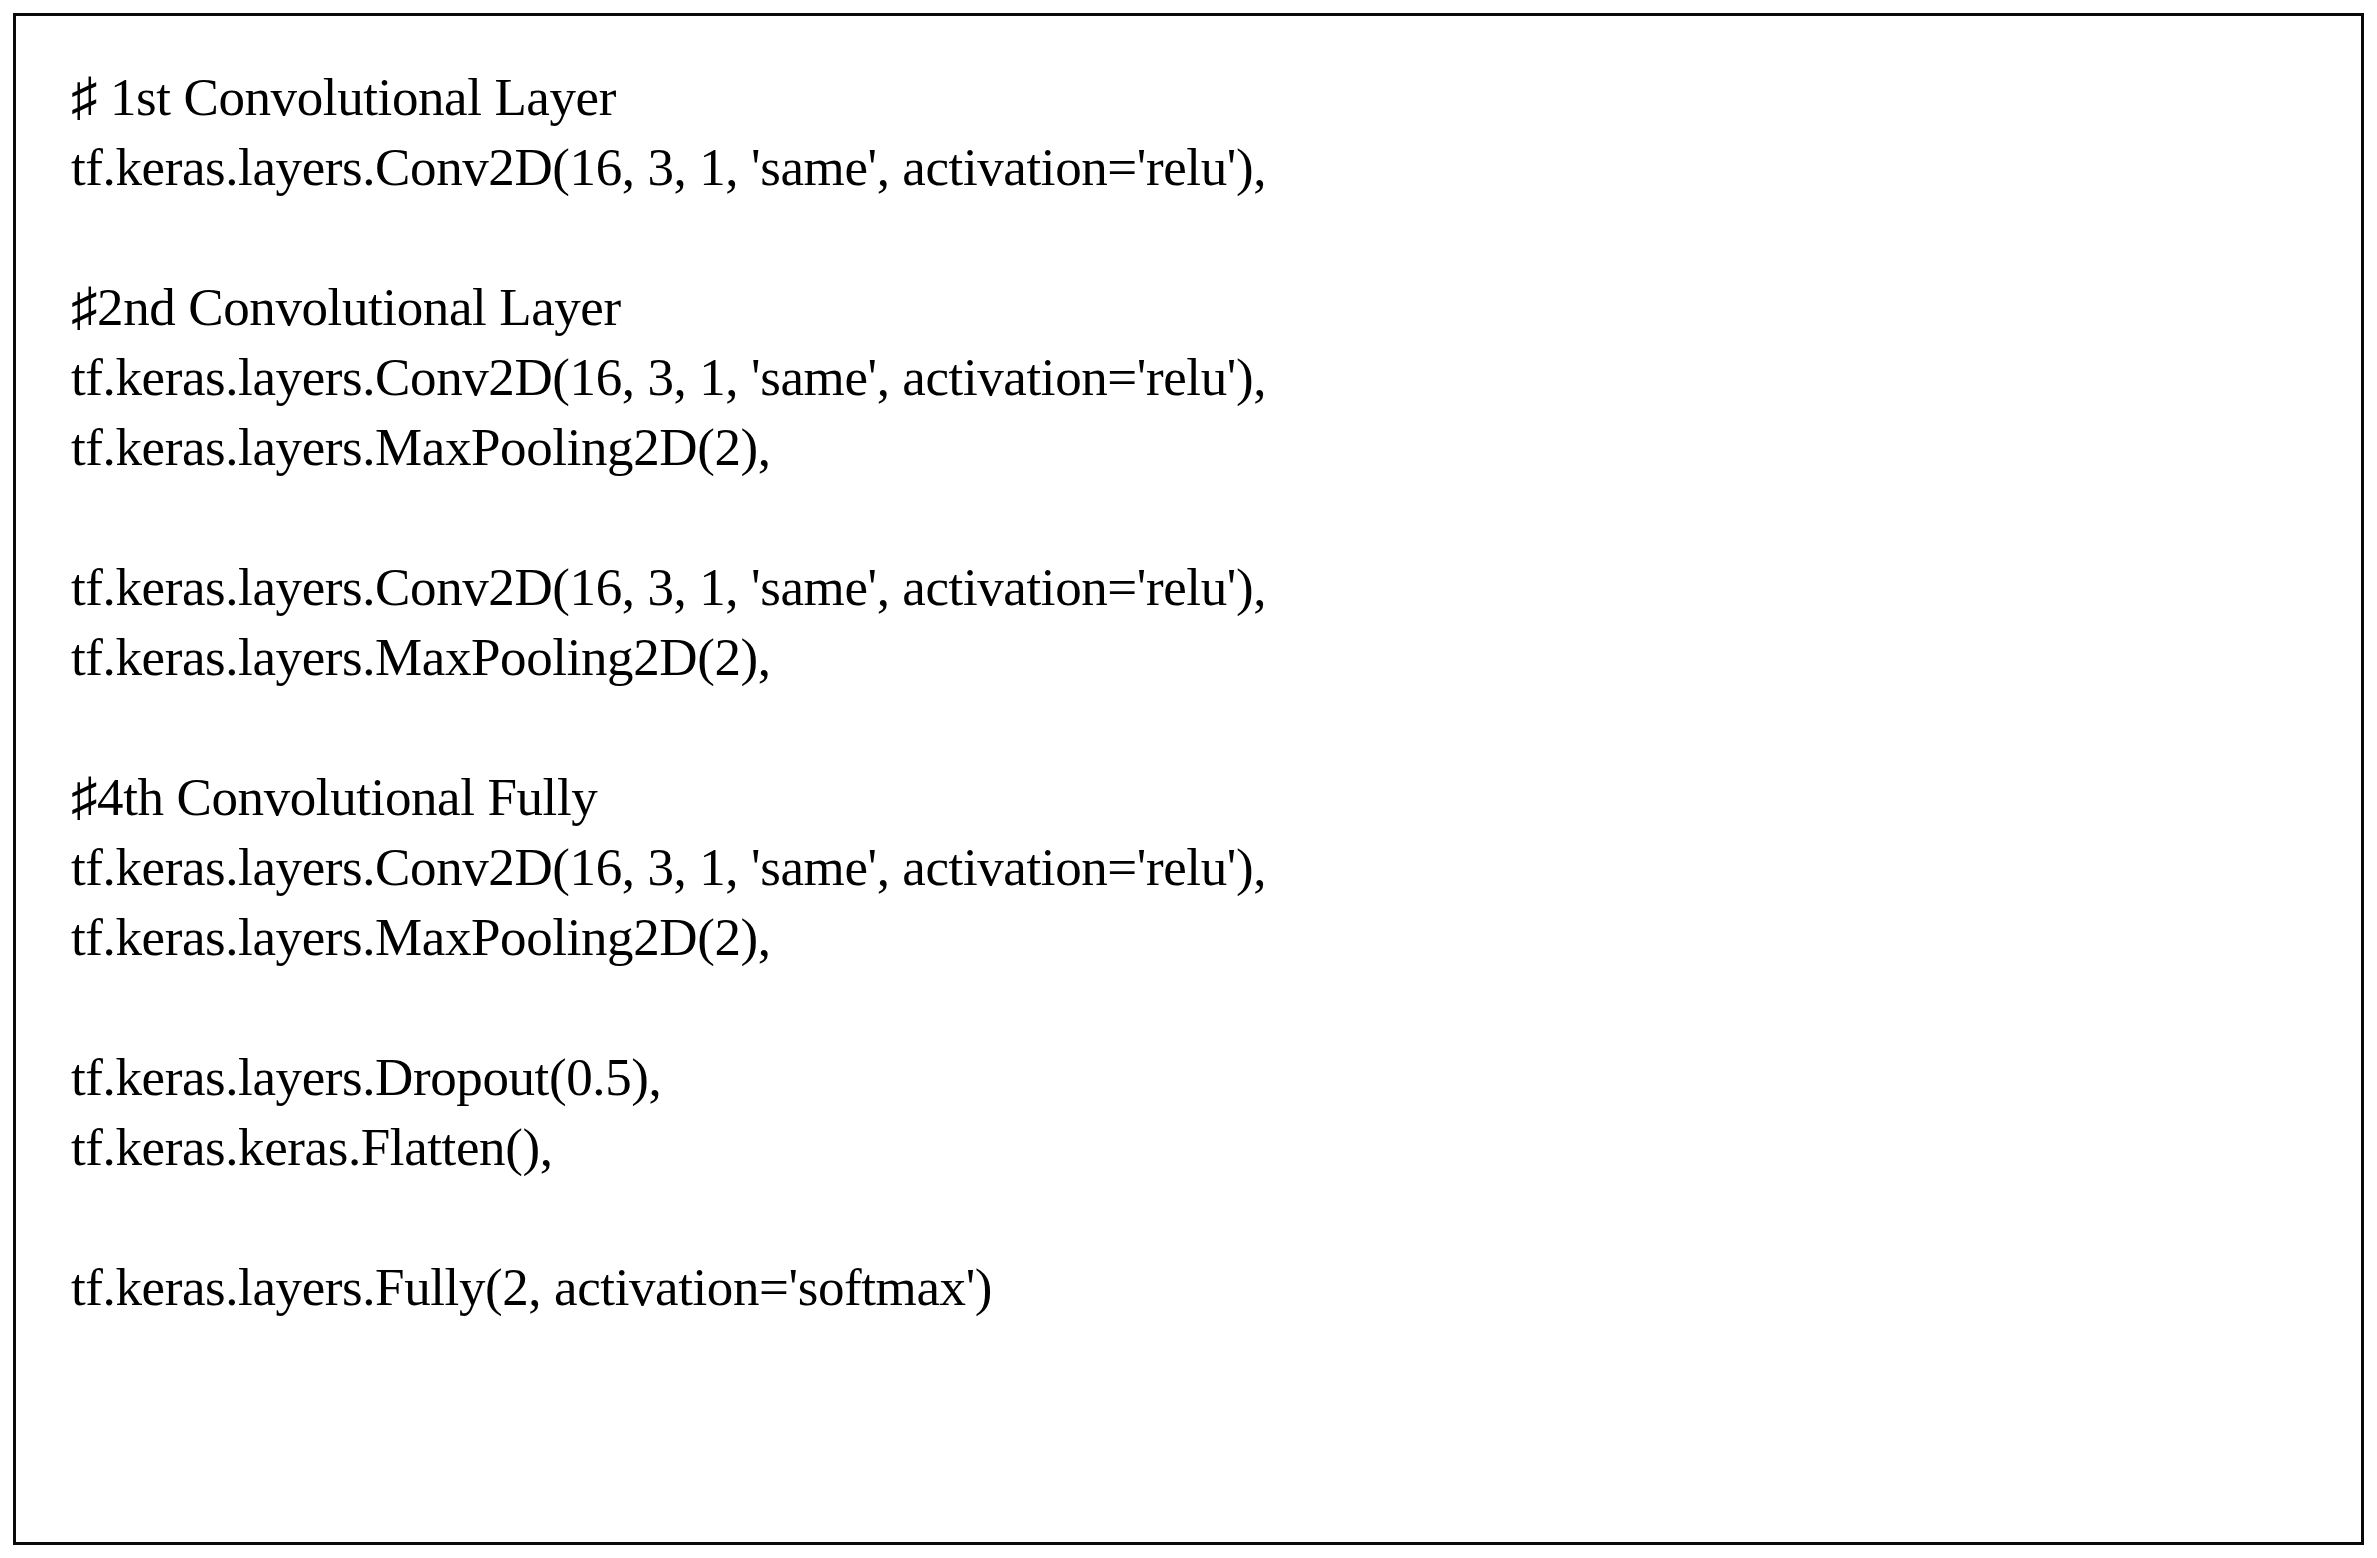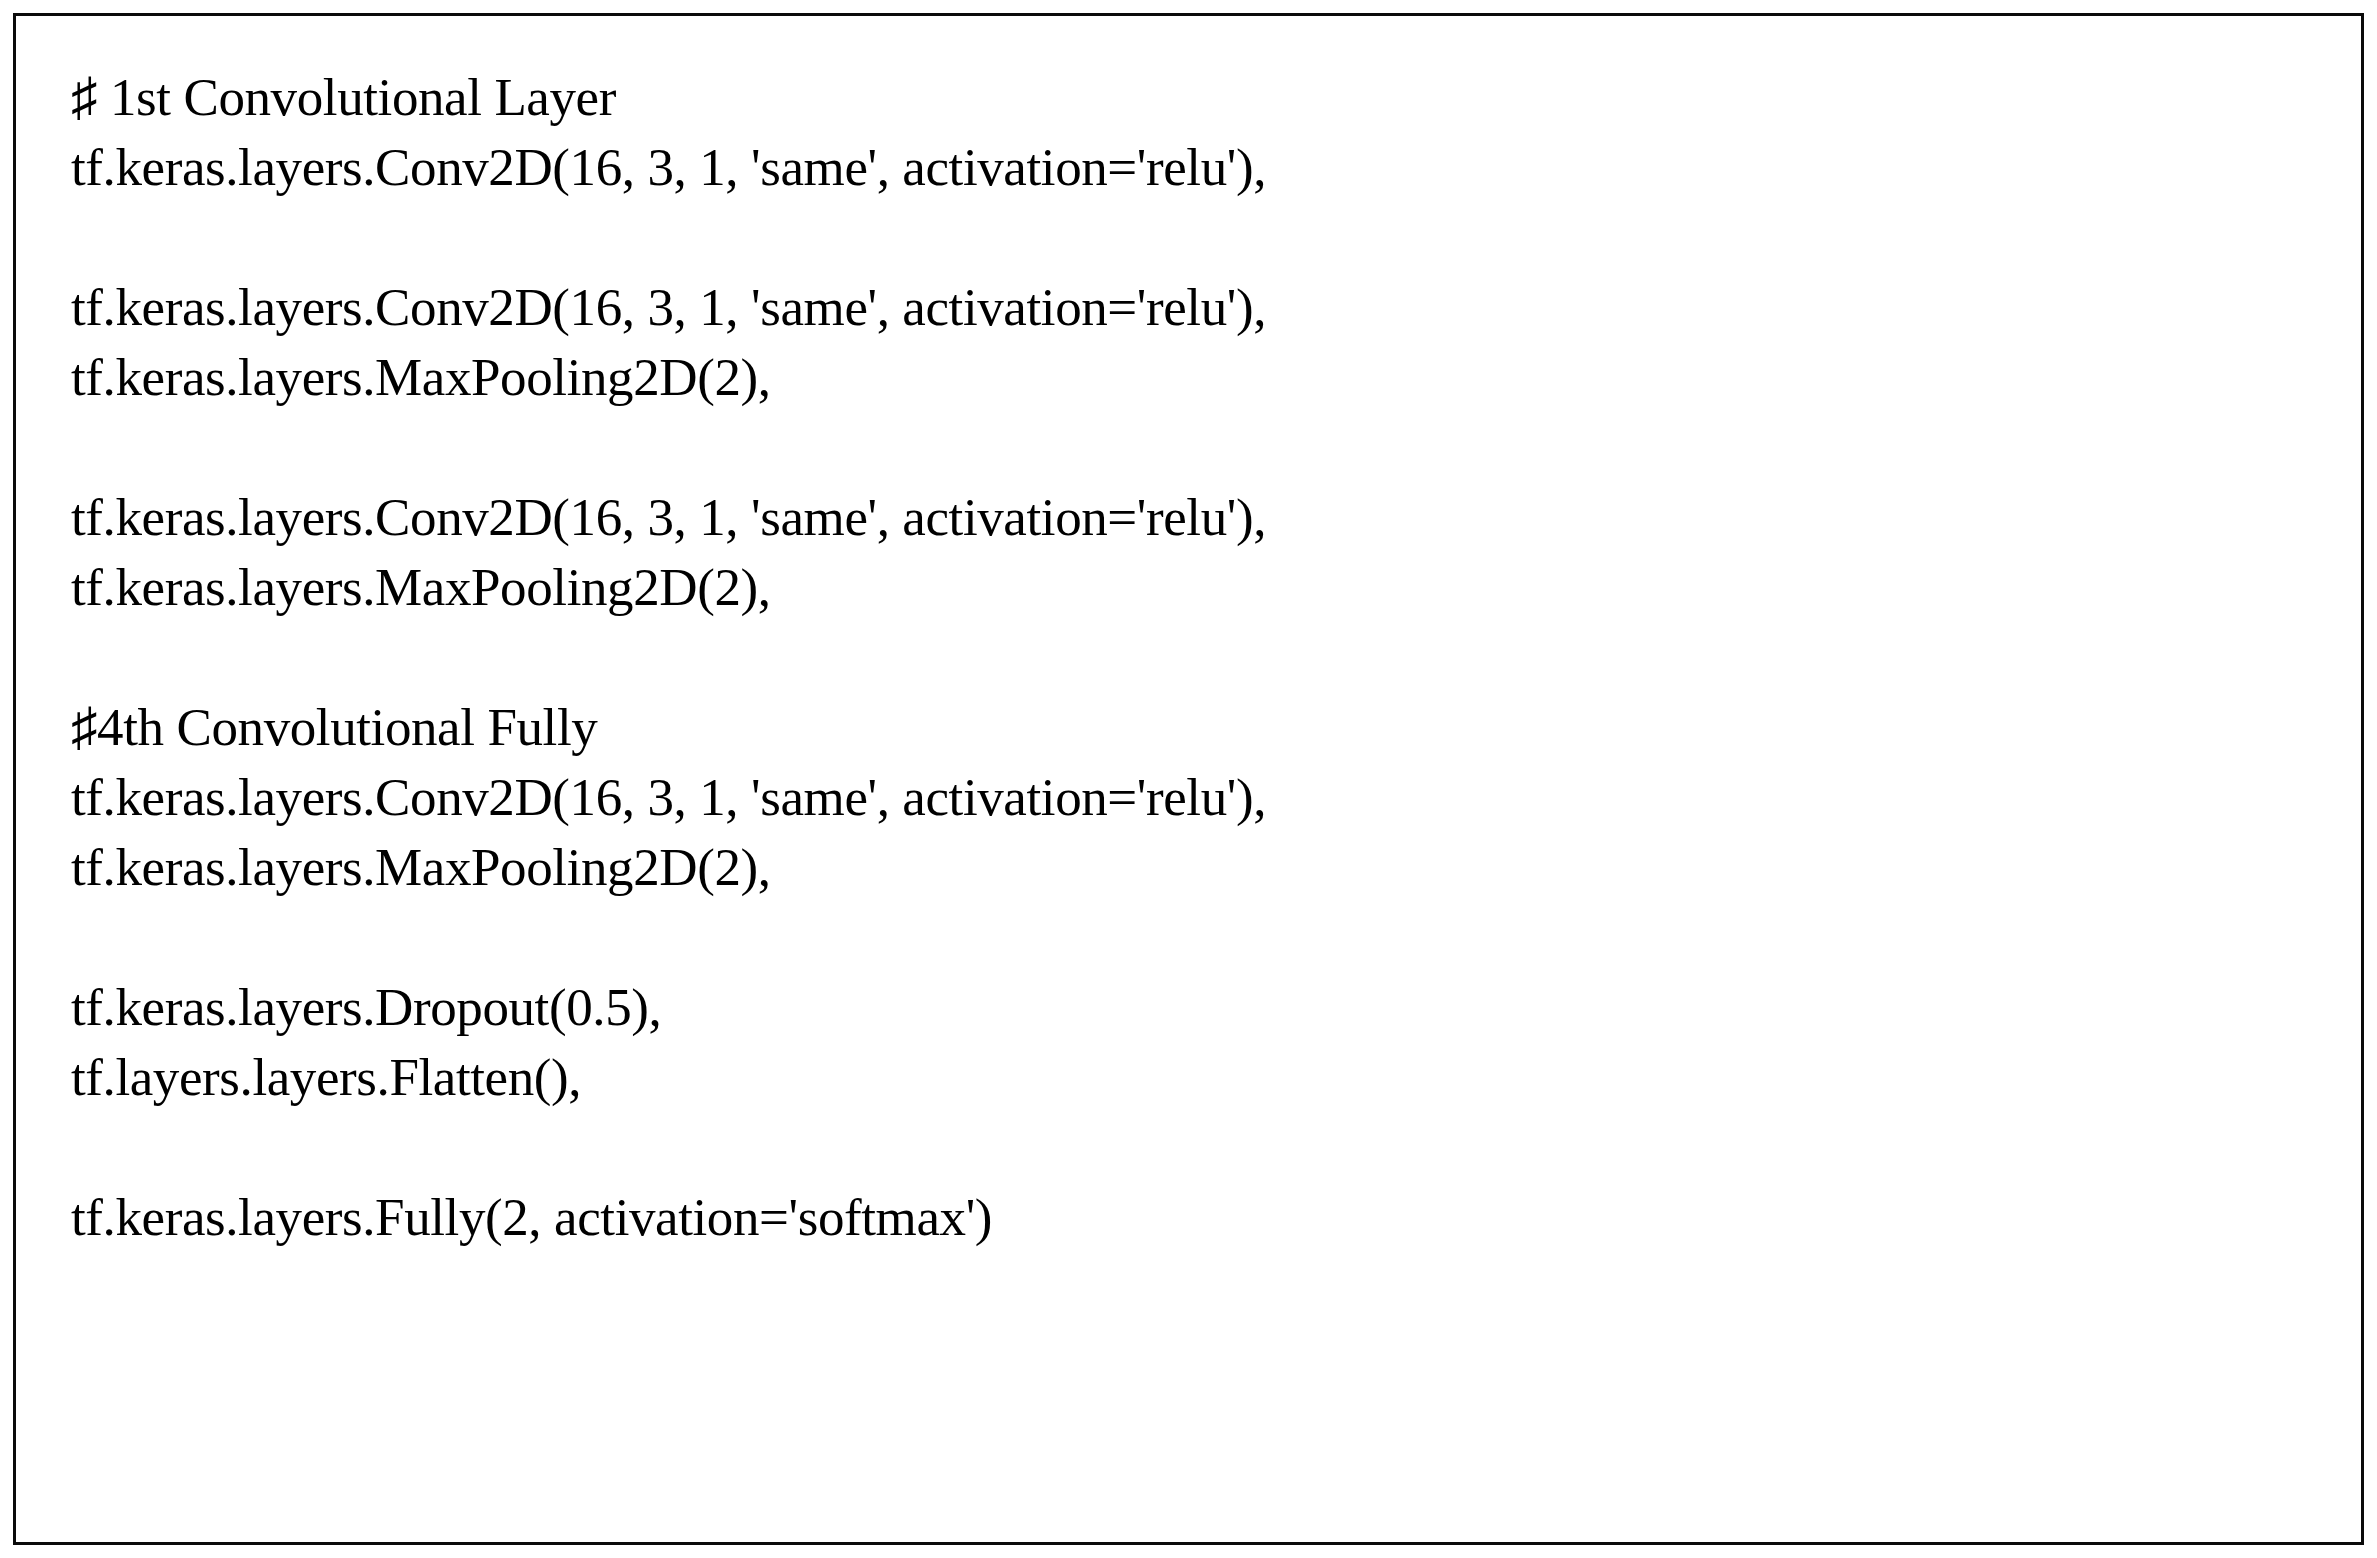--- a/index.html
+++ b/index.html
@@ -39,30 +39,31 @@
 </style>
 </head>
 <body>
 
 <div class="screen">
   <div class="listing-frame">
     <div class="code-lines">
         <div class="code-line">♯ 1st Convolutional Layer</div>
         <div class="code-line">tf.keras.layers.Conv2D(16, 3, 1, 'same', activation='relu'),</div>
         <div class="code-line">&nbsp;</div>
+        <div class="code-line">♯2nd Convolutional Layer</div>
         <div class="code-line">tf.keras.layers.Conv2D(16, 3, 1, 'same', activation='relu'),</div>
         <div class="code-line">tf.keras.layers.MaxPooling2D(2),</div>
         <div class="code-line">&nbsp;</div>
         <div class="code-line">tf.keras.layers.Conv2D(16, 3, 1, 'same', activation='relu'),</div>
         <div class="code-line">tf.keras.layers.MaxPooling2D(2),</div>
         <div class="code-line">&nbsp;</div>
         <div class="code-line">♯4th Convolutional Fully</div>
         <div class="code-line">tf.keras.layers.Conv2D(16, 3, 1, 'same', activation='relu'),</div>
         <div class="code-line">tf.keras.layers.MaxPooling2D(2),</div>
         <div class="code-line">&nbsp;</div>
         <div class="code-line">tf.keras.layers.Dropout(0.5),</div>
-        <div class="code-line">tf.layers.layers.Flatten(),</div>
+        <div class="code-line">tf.keras.keras.Flatten(),</div>
         <div class="code-line">&nbsp;</div>
         <div class="code-line">tf.keras.layers.Fully(2, activation='softmax')</div>
       </div>
   </div>
 </div>
 
 
 </body></html>

